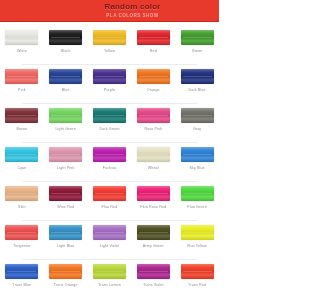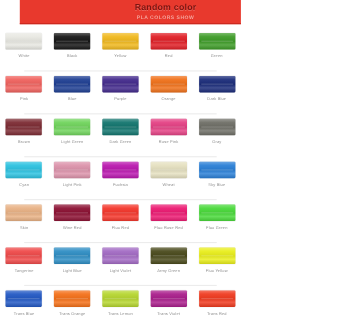--- a/index.html
+++ b/index.html
@@ -28,21 +28,20 @@
     width: 265px;
     height: 22px;
     background: #e8392d;
     box-sizing: border-box;
     border-bottom: 1px solid #c9281e;
     display: flex;
     flex-direction: column;
     align-items: center;
     justify-content: center;
     overflow: hidden;
-    margin-left: 18px;
   }
   .banner-inner {
     text-align: center;
     line-height: 1;
   }
   .banner-title {
     display: block;
     font-size: 8px;
     font-weight: bold;
     color: #7d1410;

